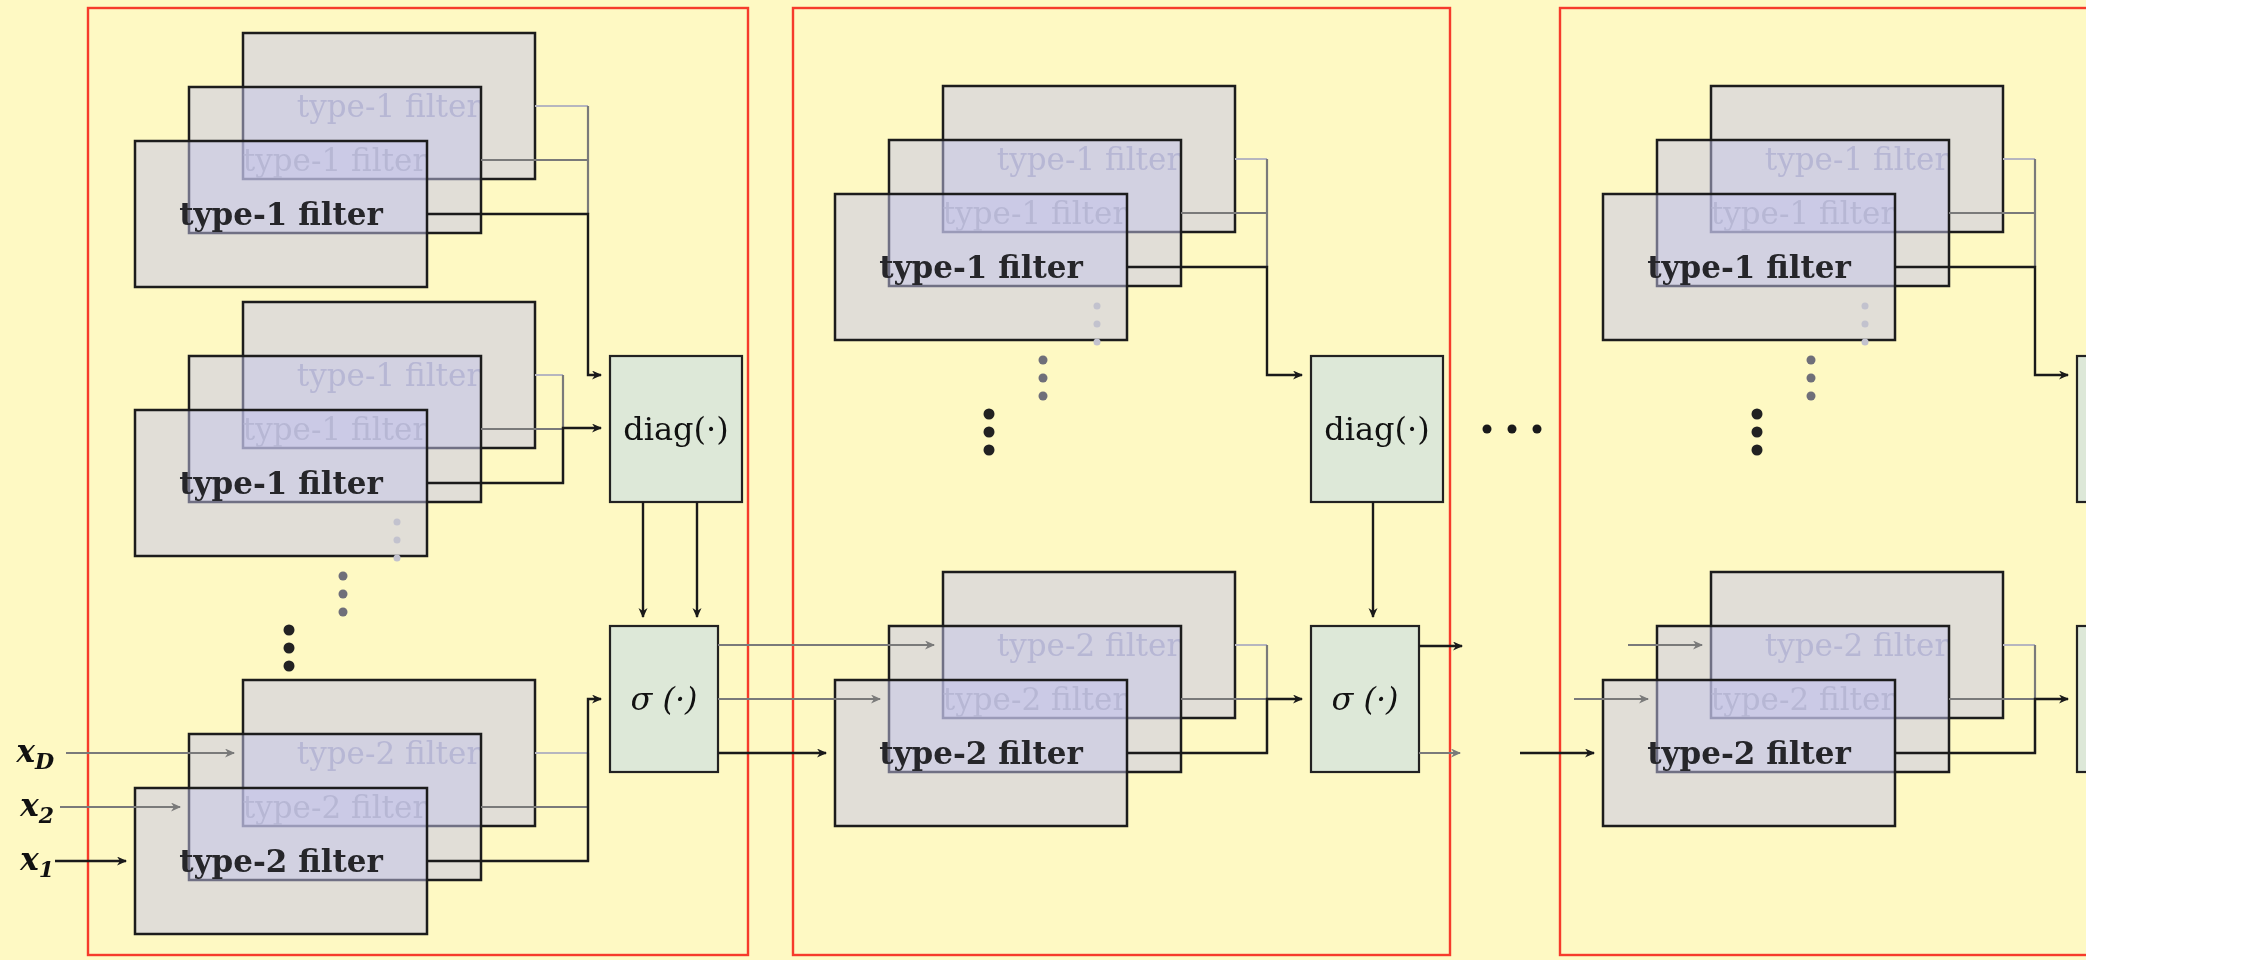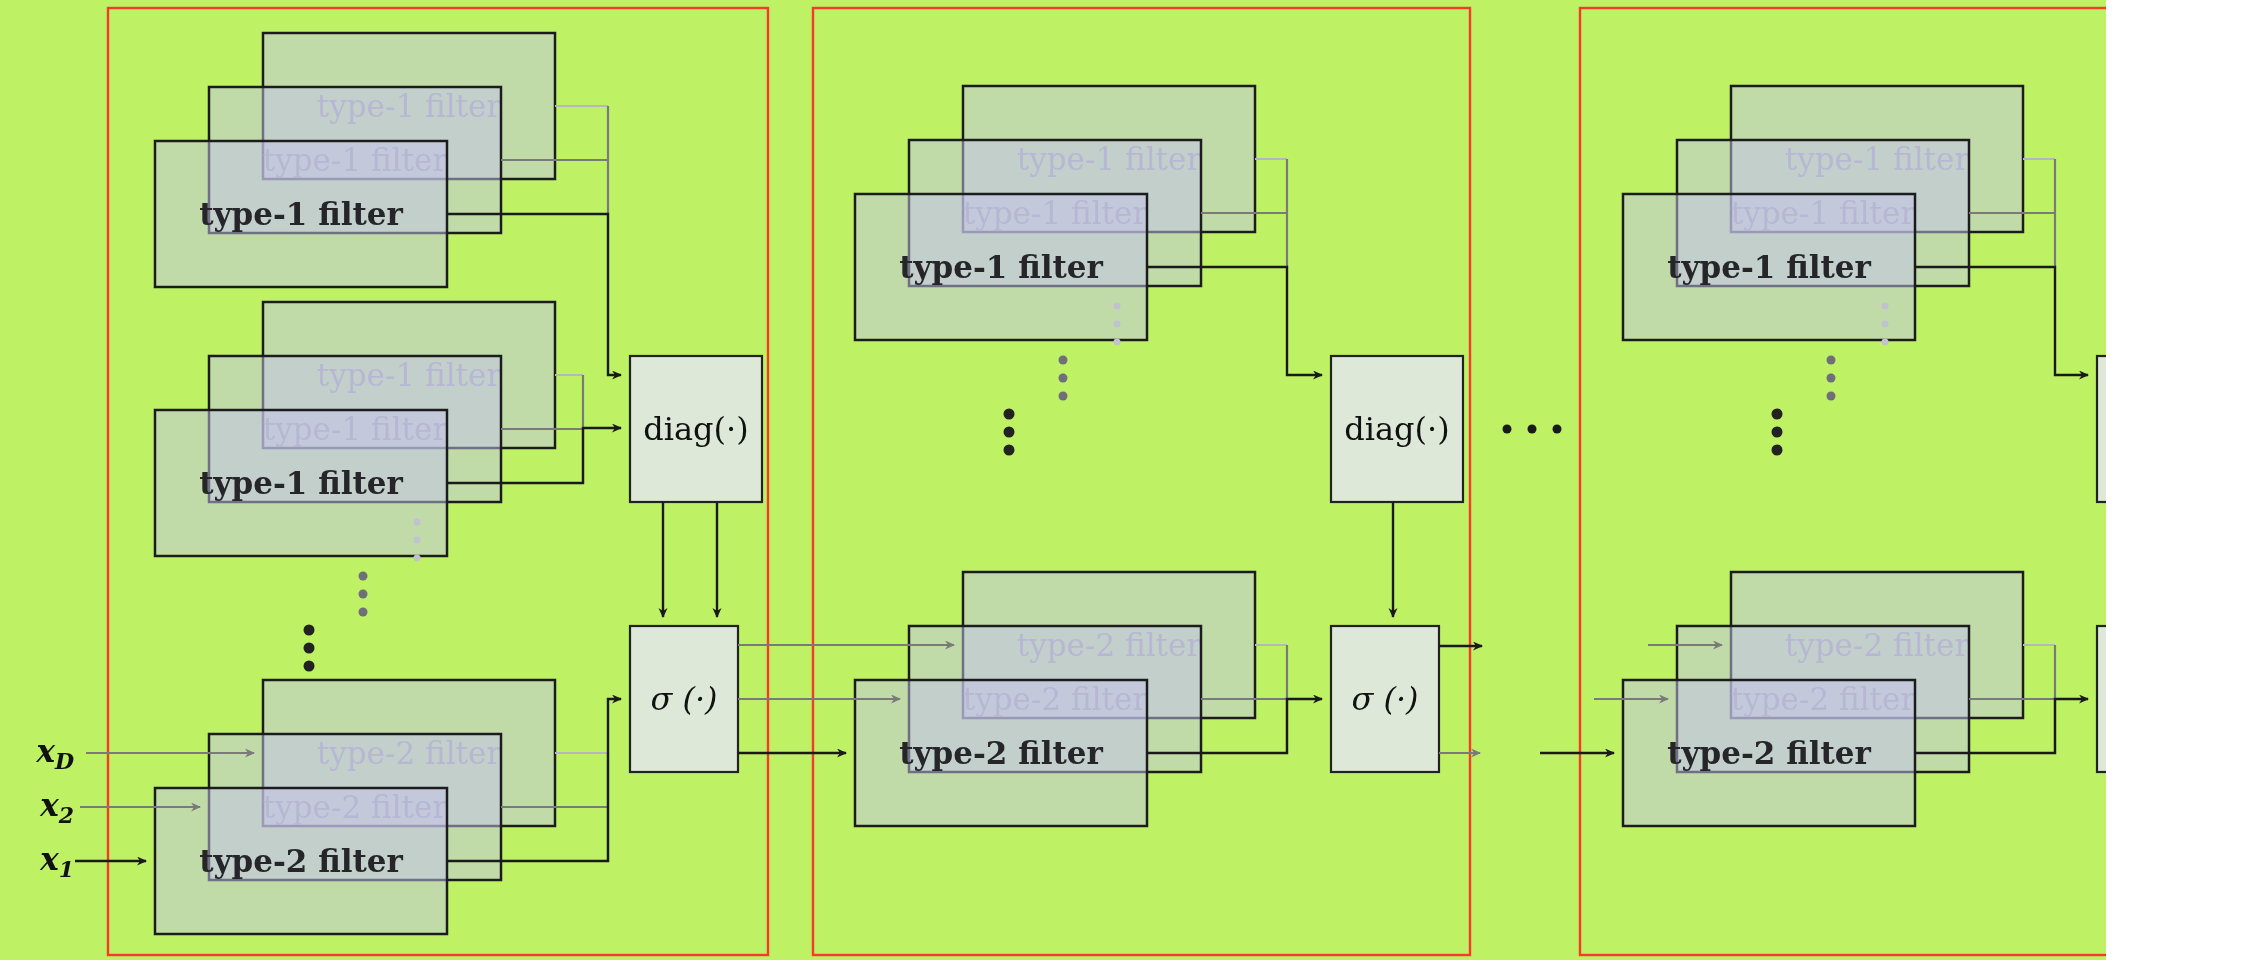--- a/index.html
+++ b/index.html
@@ -1,17 +1,17 @@
 <!DOCTYPE html>
 <html><head>
 <meta charset="utf-8">
 <style>
   html,body{margin:0;padding:0;background:#ffffff;}
-  #stage{position:relative;width:2086px;height:960px;background:#bef264;overflow:hidden;
-         font-family:"DejaVu Serif","Liberation Serif",serif;padding-left:20px;}
+  #stage{position:relative;width:2086px;height:960px;background:#fef9c3;overflow:hidden;
+         font-family:"DejaVu Serif","Liberation Serif",serif;}
   svg text{font-family:"DejaVu Serif","Liberation Serif",serif;}
   .filter-label-front{font-weight:bold;}
 </style>
 </head>
 <body>
 
 <div id="stage"><svg width="2258" height="960" viewBox="0 0 2258 960">
       <defs>
         <marker id="arrow-black" markerWidth="11" markerHeight="10" refX="9" refY="4.5" orient="auto" markerUnits="userSpaceOnUse">
           <path d="M0,0 L10,4.5 L0,9 L3,4.5 Z" fill="#1a1a1a"></path>

